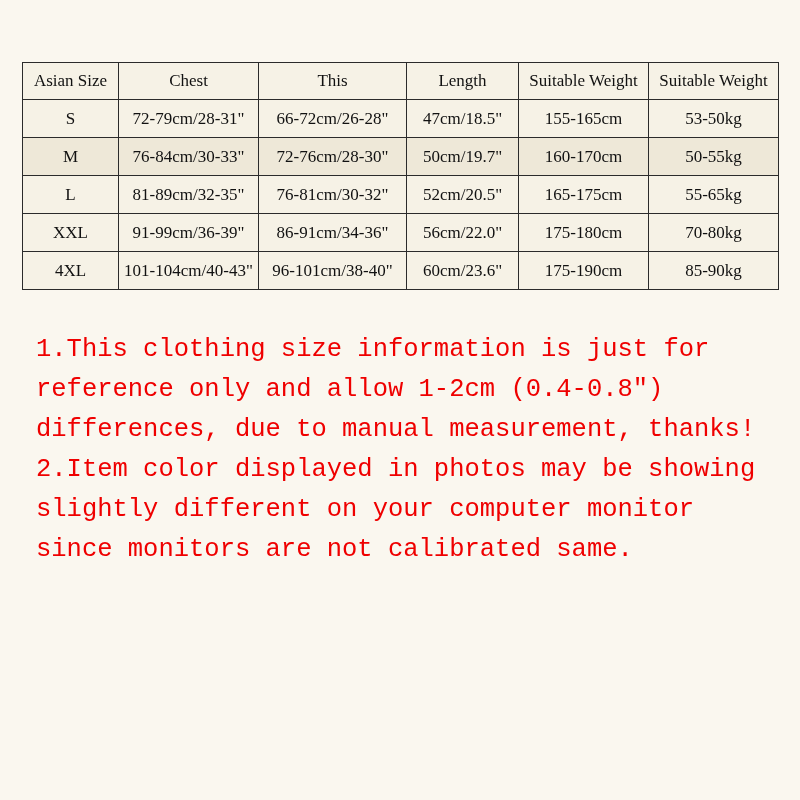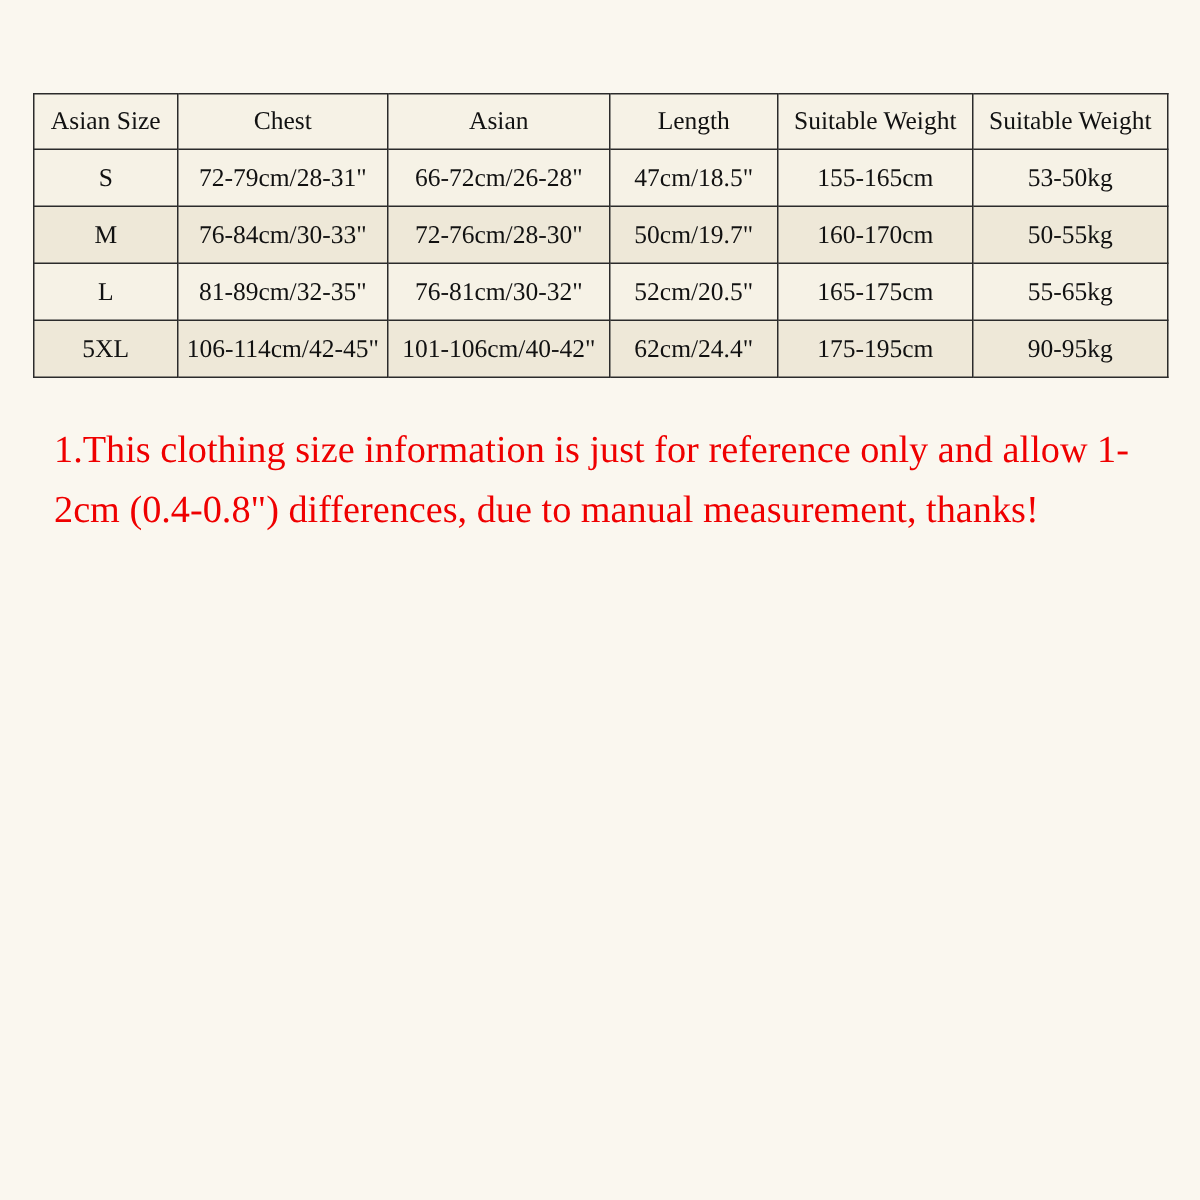--- a/index.html
+++ b/index.html
@@ -48,26 +48,26 @@
     height: 36px;
   }
   col.c0 { width: 96px; }
   col.c1 { width: 140px; }
   col.c2 { width: 148px; }
   col.c3 { width: 112px; }
   col.c4 { width: 130px; }
   col.c5 { width: 130px; }
 
   .notes {
-    margin-top: 28px;
+    margin-top: 40px;
     padding: 0 2px 0 14px;
     color: #ef0000;
     font-size: 25.5px;
     line-height: 40px;
-    font-family: Liberation Serif, serif;
+    font-family: Liberation Mono, monospace;
   }
   .notes p {
     margin: 0;
   }
 </style>
 </head>
 <body>
 
 <div class="page">
 
@@ -77,21 +77,21 @@
         <col class="c1">
         <col class="c2">
         <col class="c3">
         <col class="c4">
         <col class="c5">
     </colgroup>
     <thead>
       <tr>
         <th>Asian Size</th>
         <th>Chest</th>
-        <th>Asian</th>
+        <th>This</th>
         <th>Length</th>
         <th>Suitable Weight</th>
         <th>Suitable Weight</th>
       </tr>
     </thead>
     <tbody>
       <tr>
         <td>S</td>
         <td>72-79cm/28-31"</td>
         <td>66-72cm/26-28"</td>
@@ -108,28 +108,37 @@
         <td>50-55kg</td>
       </tr>
       <tr>
         <td>L</td>
         <td>81-89cm/32-35"</td>
         <td>76-81cm/30-32"</td>
         <td>52cm/20.5"</td>
         <td>165-175cm</td>
         <td>55-65kg</td>
       </tr>
-      <tr class="alt">
-        <td>5XL</td>
-        <td>106-114cm/42-45"</td>
-        <td>101-106cm/40-42"</td>
-        <td>62cm/24.4"</td>
-        <td>175-195cm</td>
-        <td>90-95kg</td>
+      <tr>
+        <td>XXL</td>
+        <td>91-99cm/36-39"</td>
+        <td>86-91cm/34-36"</td>
+        <td>56cm/22.0"</td>
+        <td>175-180cm</td>
+        <td>70-80kg</td>
+      </tr>
+      <tr>
+        <td>4XL</td>
+        <td>101-104cm/40-43"</td>
+        <td>96-101cm/38-40"</td>
+        <td>60cm/23.6"</td>
+        <td>175-190cm</td>
+        <td>85-90kg</td>
       </tr>
     </tbody>
   </table>
 
   <div class="notes" style="color: rgb(239, 0, 0);">
     <p>1.This clothing size information is just for reference only and allow 1-2cm (0.4-0.8") differences, due to manual measurement, thanks!</p>
+    <p>2.Item color displayed in photos may be showing slightly different on your computer monitor since monitors are not calibrated same.</p>
   </div>
 
 </div>
 
 </body></html>

